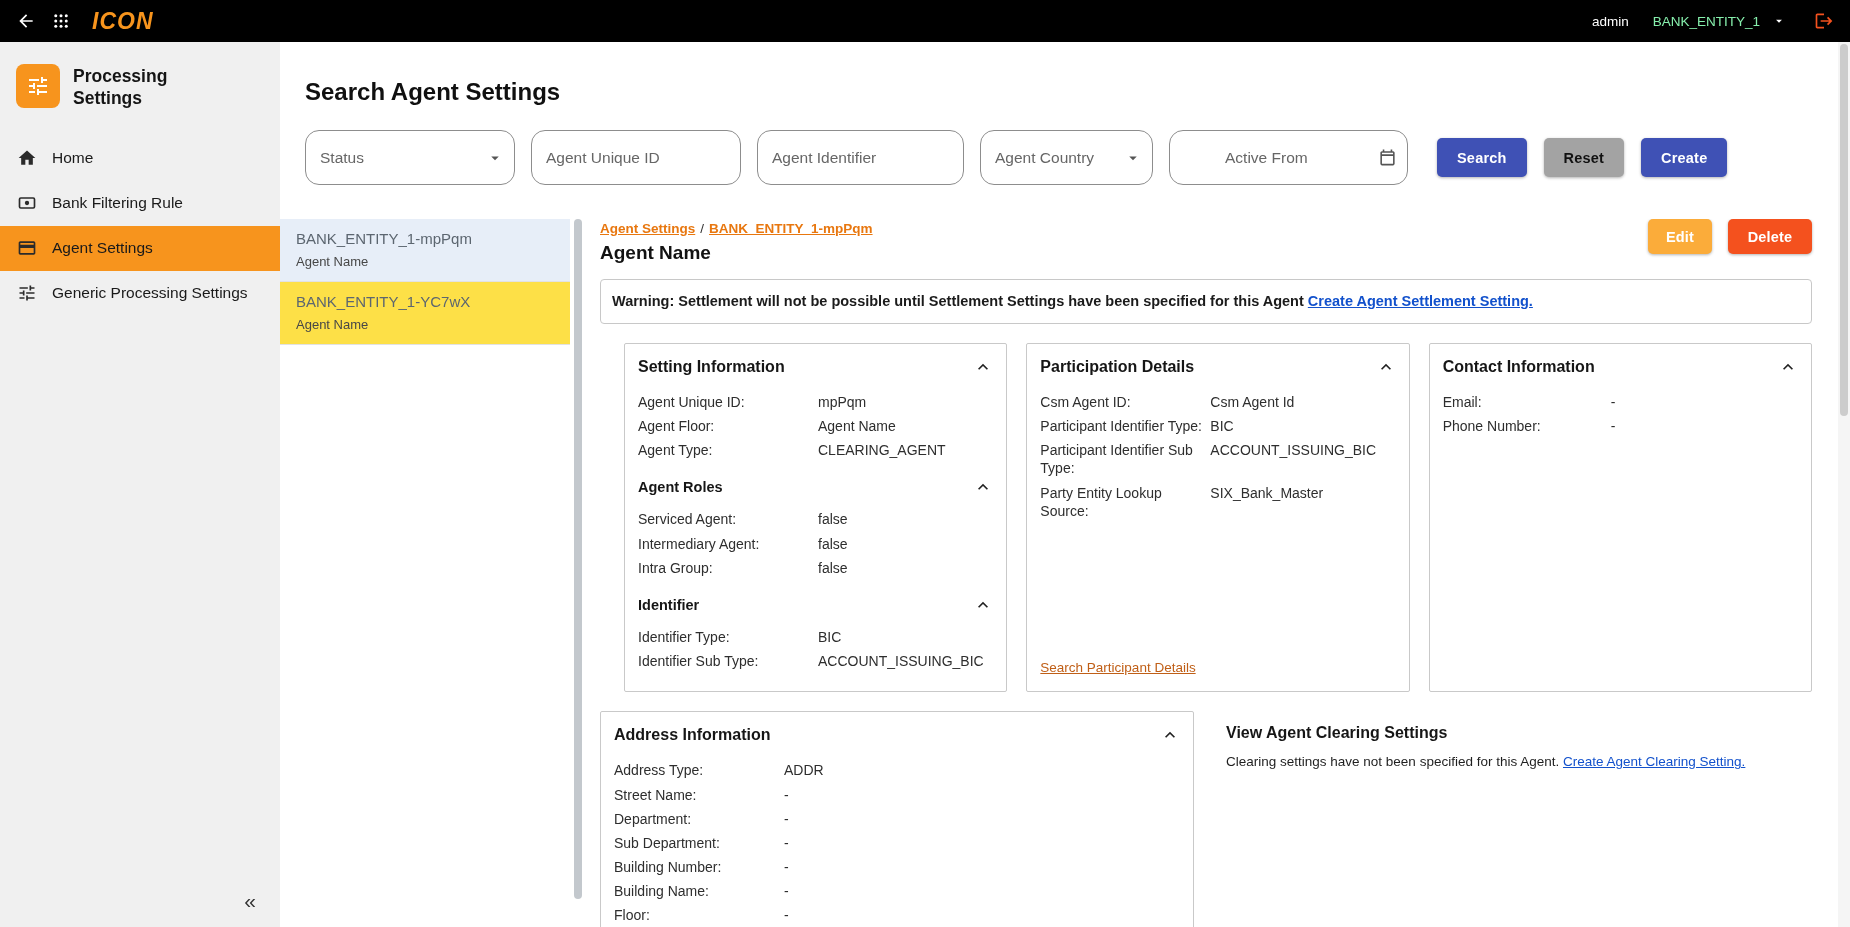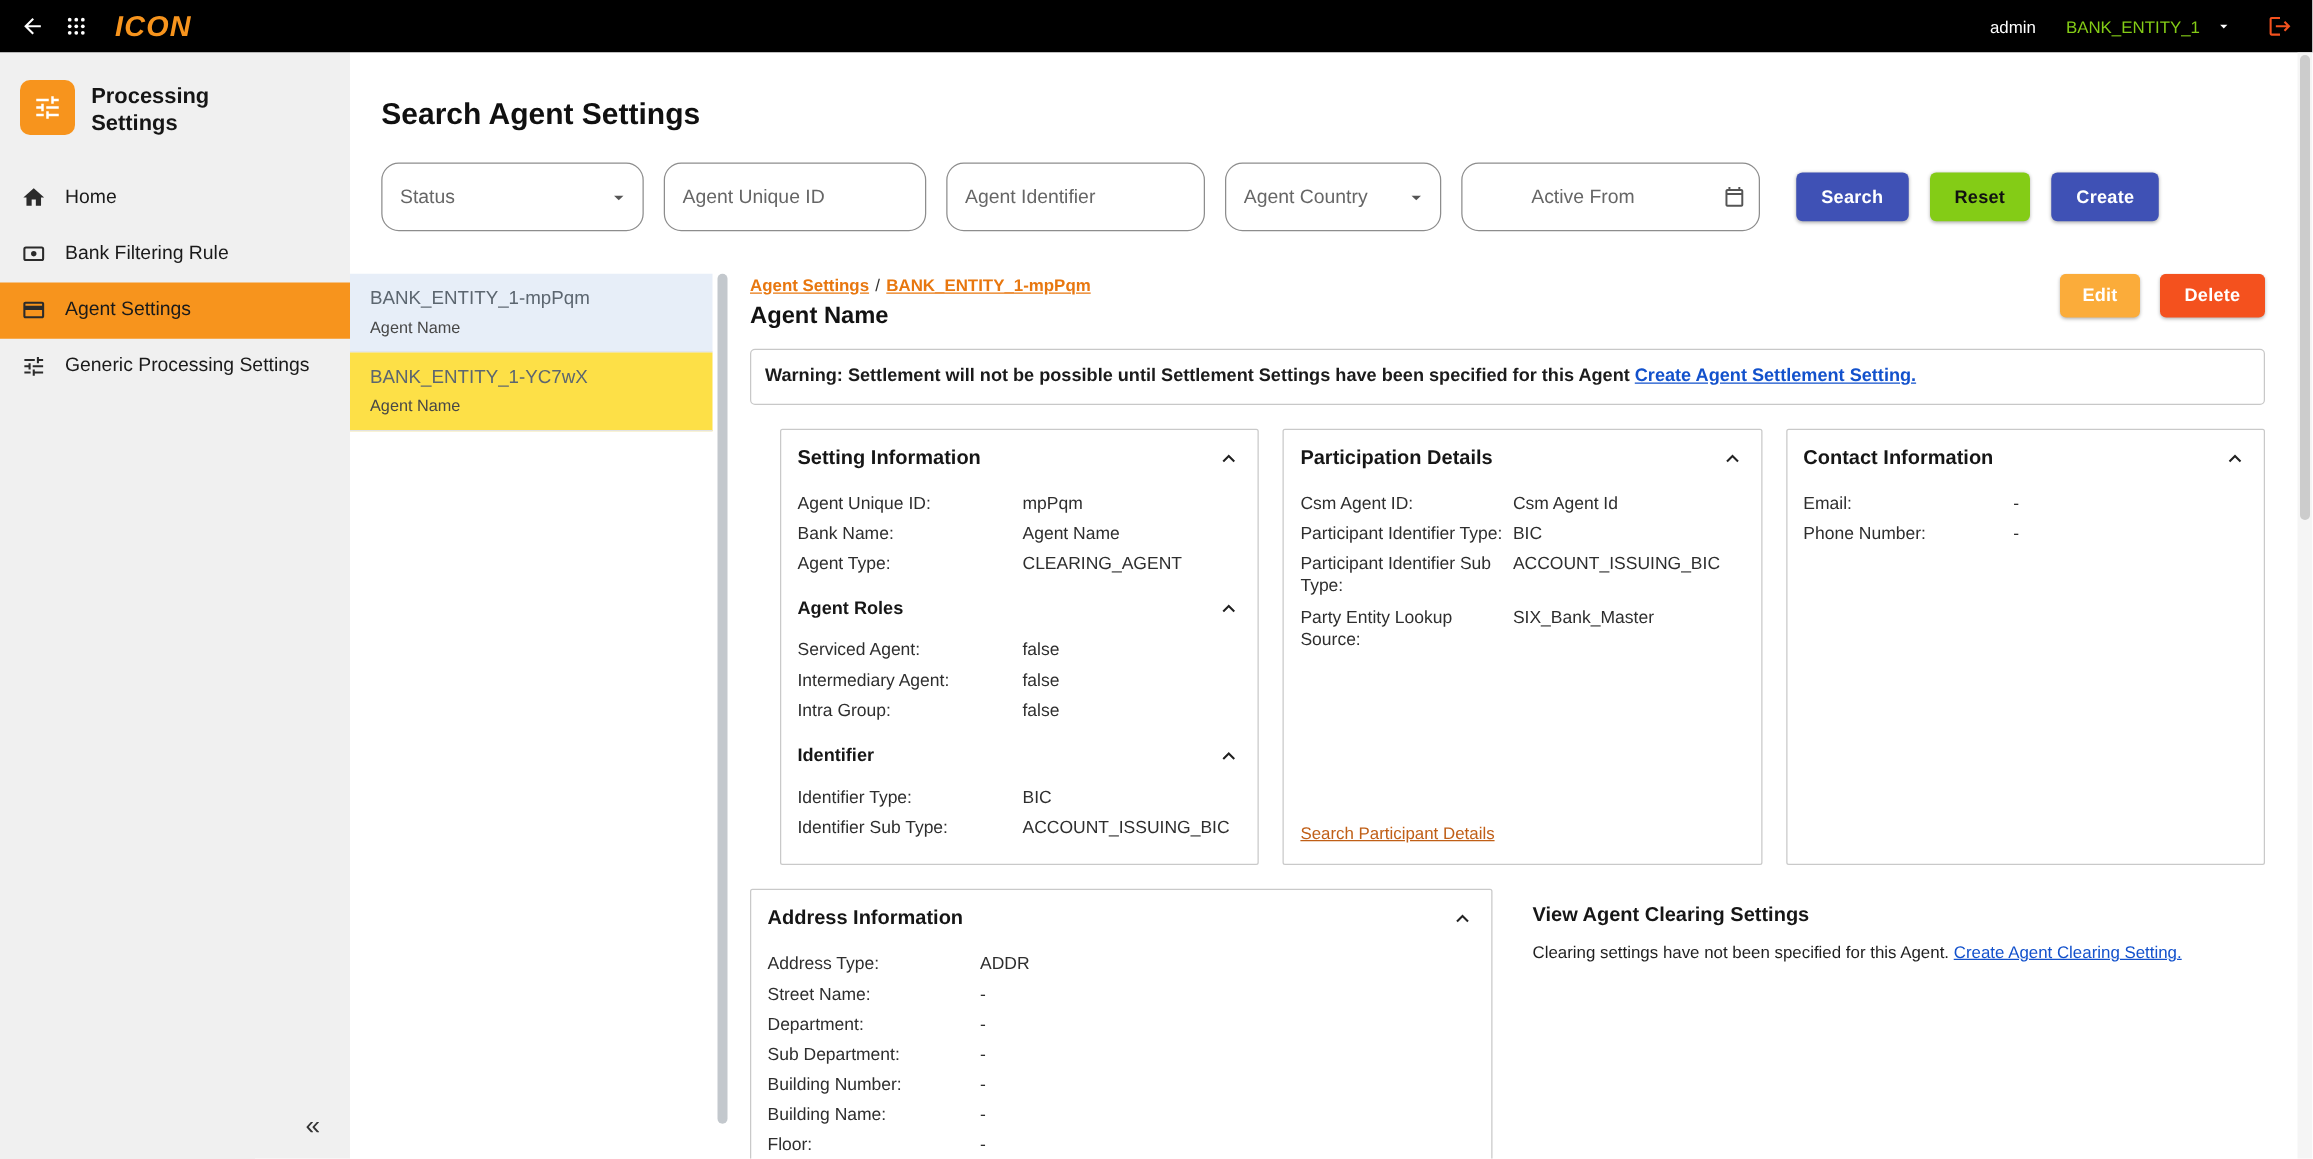--- a/index.html
+++ b/index.html
@@ -18,21 +18,21 @@
     height: 42px; flex: 0 0 42px;
     background: var(--topbar-bg, #000);
     display: flex; align-items: center;
     padding: 0 16px; gap: 16px;
     color: #fff;
   }
   .topbar .iconbtn { background: none; border: none; color: #fff; cursor: pointer; display: flex; align-items: center; }
   .logo { font-size: 23px; font-weight: 800; letter-spacing: 1px; color: var(--accent-orange, #F7941D); font-style: italic; margin-left: 6px; }
   .topbar .spacer { flex: 1; }
   .topbar .user { font-size: 13.5px; color: #fff; margin-right: 8px; }
-  .entity-btn { background: none; border: none; color: #84cc16; font-size: 13.5px; display: flex; align-items: flex-start; gap: 12px; cursor: pointer; font-family: inherit; }
+  .entity-btn { background: none; border: none; color: #86efac; font-size: 13.5px; display: flex; align-items: flex-start; gap: 12px; cursor: pointer; font-family: inherit; }
   .logout-btn { margin-left: 12px; color: var(--delete-red, #F4511E) !important; }
 
   
   .app-body { flex: 1; display: flex; min-height: 0; }
 
   
   .sidebar {
     width: 280px; flex: 0 0 280px;
     background: var(--sidebar-bg, #F0F0F0);
     display: flex; flex-direction: column;
@@ -75,21 +75,21 @@
   .field .trail { position: absolute; right: 10px; color: #555; pointer-events: none; display: flex; }
   .f-status { width: 210px; } .f-uid { width: 210px; } .f-ident { width: 207px; }
   .f-country { width: 173px; } .f-from { width: 239px; padding-left: 41px; }
 
   .btn {
     height: 39px; border: none; border-radius: 5px; cursor: pointer;
     font-size: 14.5px; font-weight: 600; font-family: inherit; letter-spacing: .2px;
     padding: 0 20px; box-shadow: 0 1px 3px rgba(0,0,0,.3);
   }
   .btn-search { background: var(--primary-indigo, #3F51B5); color: #fff; margin-left: 13px; min-width: 87px; }
-  .btn-reset  { background: #84cc16; color: #111; margin-left: 17px; min-width: 66px; }
+  .btn-reset  { background: #a3a3a3; color: #111; margin-left: 17px; min-width: 66px; }
   .btn-create { background: var(--primary-indigo, #3F51B5); color: #fff; margin-left: 17px; min-width: 85px; }
 
   
   .split { display: flex; margin-top: 34px; flex: 1; min-height: 0; }
   .agent-list { width: 290px; flex: 0 0 290px; background: #fff; }
   .agent-item { padding: 11px 16px 12px; border-bottom: 1px solid #e2e2e2; cursor: pointer; background: #fde047; }
   .agent-item.selected { background: var(--selected-item-bg, #E7EEF8); }
   .agent-id { font-size: 15px; color: #5c6670; margin-bottom: 7px; }
   .agent-name { font-size: 13px; color: #474747; }
 
@@ -325,21 +325,21 @@
               </button>
             </div>
             <div>
 
                 <div class="row">
                   <span class="lbl">Agent Unique ID:</span>
                   <span class="val">mpPqm</span>
                 </div>
 
                 <div class="row">
-                  <span class="lbl">Bank Name:</span>
+                  <span class="lbl">Agent Floor:</span>
                   <span class="val">Agent Name</span>
                 </div>
 
                 <div class="row">
                   <span class="lbl">Agent Type:</span>
                   <span class="val">CLEARING_AGENT</span>
                 </div>
               </div>
             <div class="subhead">
               <h4>Agent Roles</h4>

